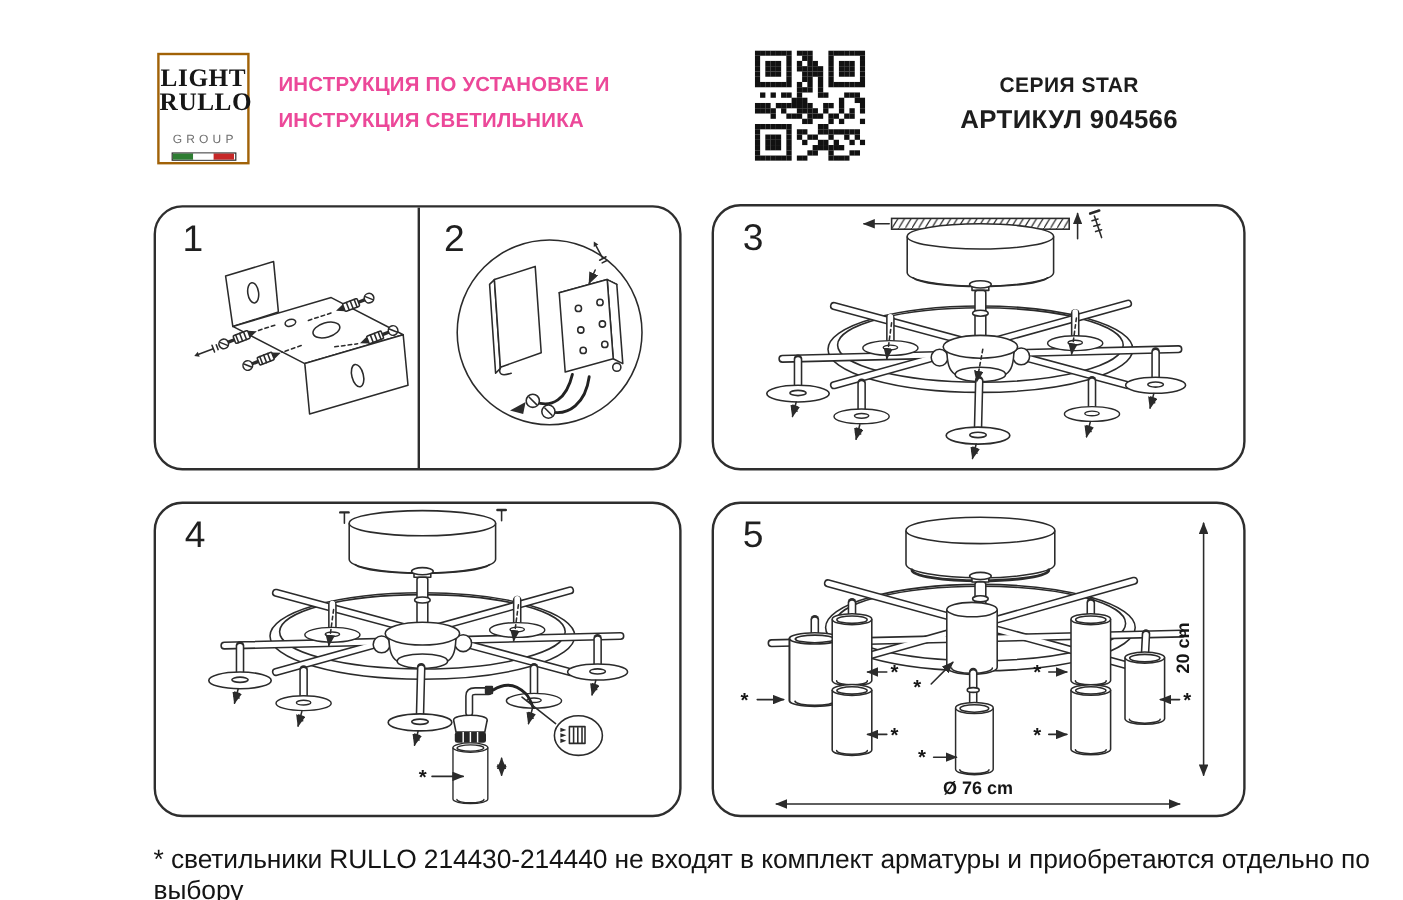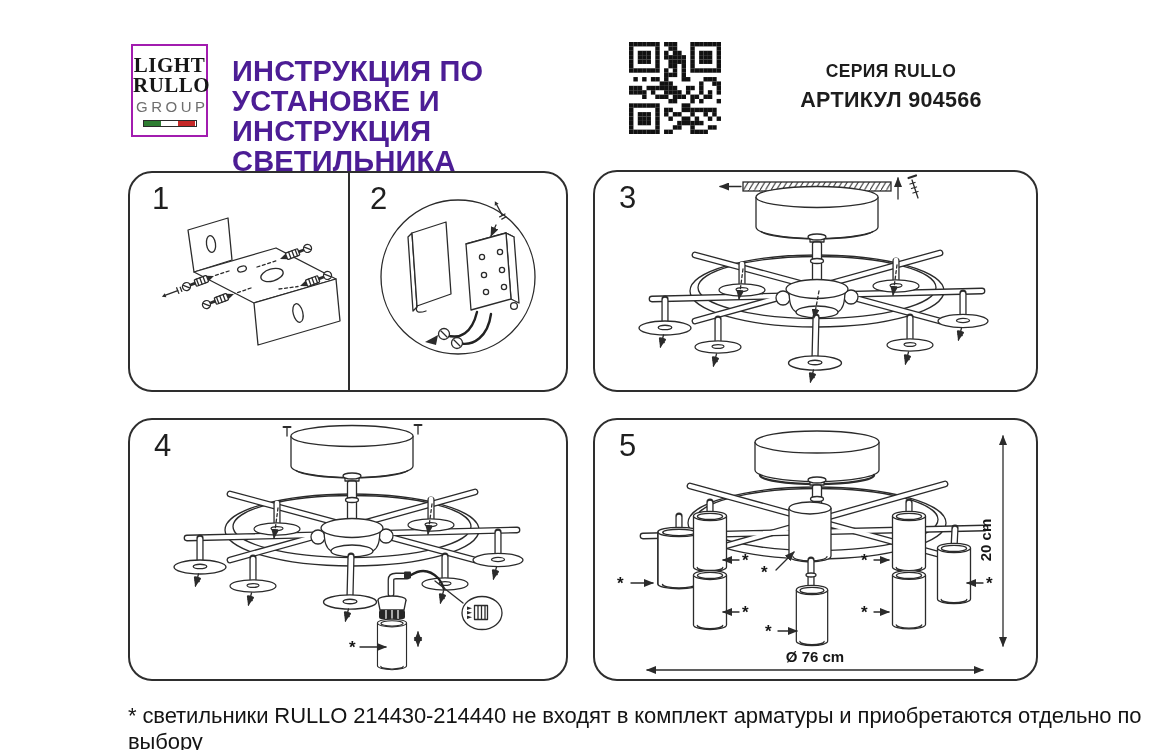--- a/index.html
+++ b/index.html
@@ -1,26 +1,26 @@
 <!DOCTYPE html>
 <html><head>
 <meta charset="utf-8">
 <style>
   *{margin:0;padding:0;box-sizing:border-box}
   html,body{width:1169px;height:750px}
   body{position:relative;background:#fff;font-family:"Liberation Sans",sans-serif;color:#1d1d1d;overflow:hidden}
   .abs{position:absolute}
   
-  .logo-box{left:131px;top:44px;width:77px;height:93px;border:2px solid #a21caf;text-align:center;padding-top:9px}
+  .logo-box{left:131px;top:44px;width:77px;height:93px;border:2px solid #a16207;text-align:center;padding-top:9px}
   .logo-light,.logo-star{font-family:"Liberation Serif",serif;font-weight:700;font-size:21px;line-height:20px;letter-spacing:.5px;color:#161616}
-  .logo-group{font-size:15px;letter-spacing:3.5px;color:#6e6e6e;margin-top:3px;text-indent:3px}
+  .logo-group{font-size:10px;letter-spacing:3.5px;color:#6e6e6e;margin-top:16px;text-indent:3px}
   .logo-flag{width:54px;height:7px;border:1px solid #2b2b2b;margin:5px auto 0;display:flex}
   .logo-flag span{flex:1}
   .fg{background:#2e7d32}.fwt{background:#fff}.fr{background:#c62828}
-  .doc-title{left:232px;top:56px;width:420px;font-size:29px;font-weight:700;line-height:30px;color:#4c1d95;letter-spacing:.2px}
+  .doc-title{left:232px;top:56px;width:420px;font-size:17px;font-weight:700;line-height:30px;color:#ec4899;letter-spacing:.2px}
   .qr{left:629px;top:42px}
   .prod{left:775px;top:61px;width:232px;text-align:center}
   .series{font-size:17.5px;font-weight:700;letter-spacing:.4px}
   .article{font-size:21.5px;font-weight:700;margin-top:6px;letter-spacing:.3px}
   
   .panel{position:absolute;border:2px solid #2e2e2e;border-radius:24px;background:#fff}
   .pnum{position:absolute;font-size:31px;color:#1f1f1f;font-weight:400}
   .divider{position:absolute;left:218px;top:0;width:2px;height:100%;background:#2e2e2e}
   .panel svg{position:absolute;top:0;left:0}
   .footnote{left:128px;top:703px;font-size:22px;color:#141414;letter-spacing:-.1px}
@@ -370,21 +370,21 @@
       <rect x="35.05" y="87.62" width="4.43" height="4.43"></rect>
       <rect x="39.43" y="87.62" width="4.43" height="4.43"></rect>
       <rect x="61.33" y="87.62" width="4.43" height="4.43"></rect>
       <rect x="65.71" y="87.62" width="4.43" height="4.43"></rect>
       <rect x="70.10" y="87.62" width="4.43" height="4.43"></rect>
       <rect x="74.48" y="87.62" width="4.43" height="4.43"></rect>
     </g>
   </svg>
 
 <div class="abs prod">
-  <div class="series">СЕРИЯ RULLO</div>
+  <div class="series">СЕРИЯ STAR</div>
   <div class="article">АРТИКУЛ 904566</div>
 </div>
 
 <div class="panel" style="left:128px;top:171px;width:440px;height:221px">
   <div class="divider"></div>
   <span class="pnum" style="left:22px;top:8px">1</span>
   <span class="pnum" style="left:240px;top:8px">2</span>
 
   <svg width="218" height="217" viewBox="0 0 218 217">
     <polygon class="fw" points="58,57 98,45 102,87 64,99"></polygon>

